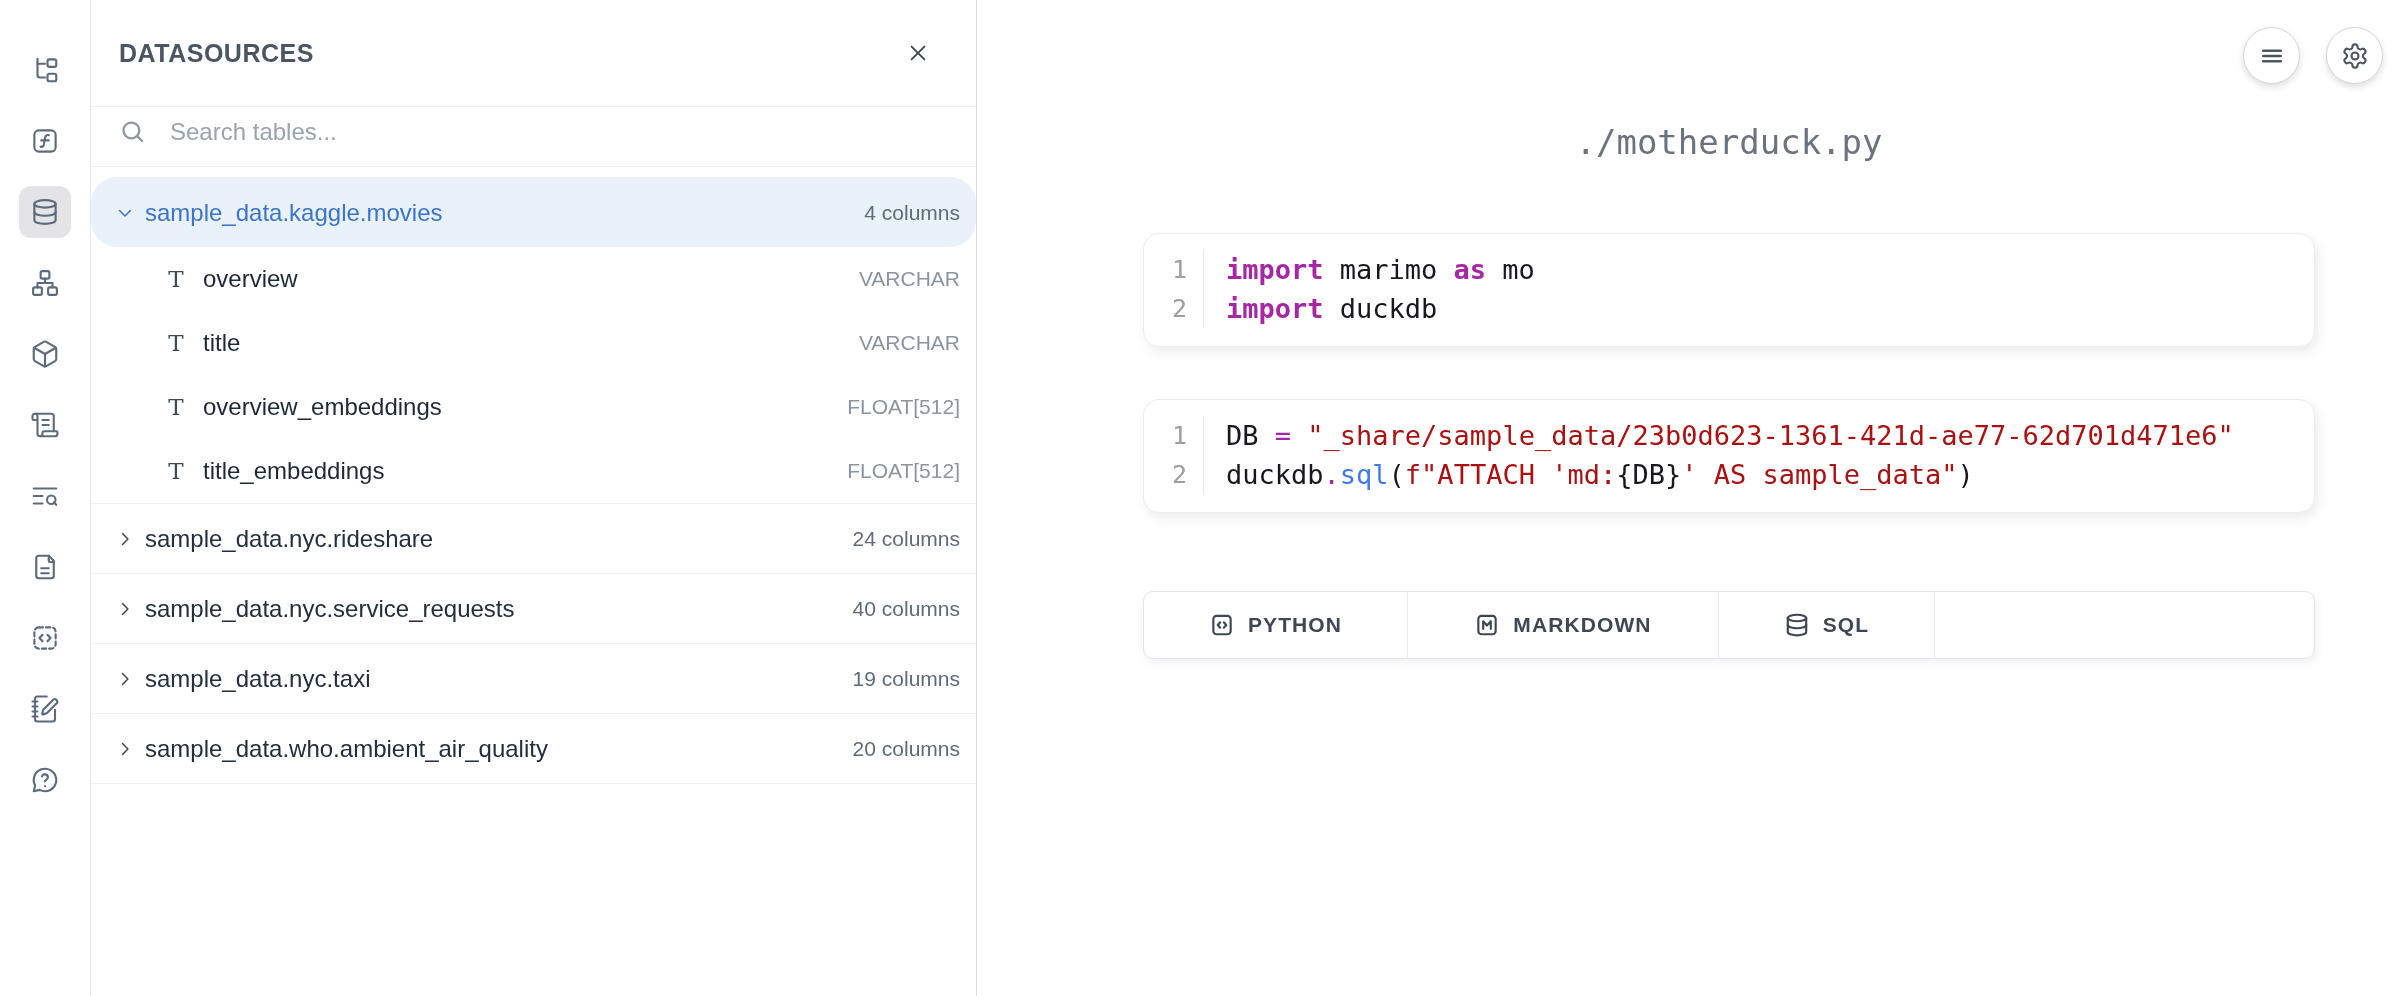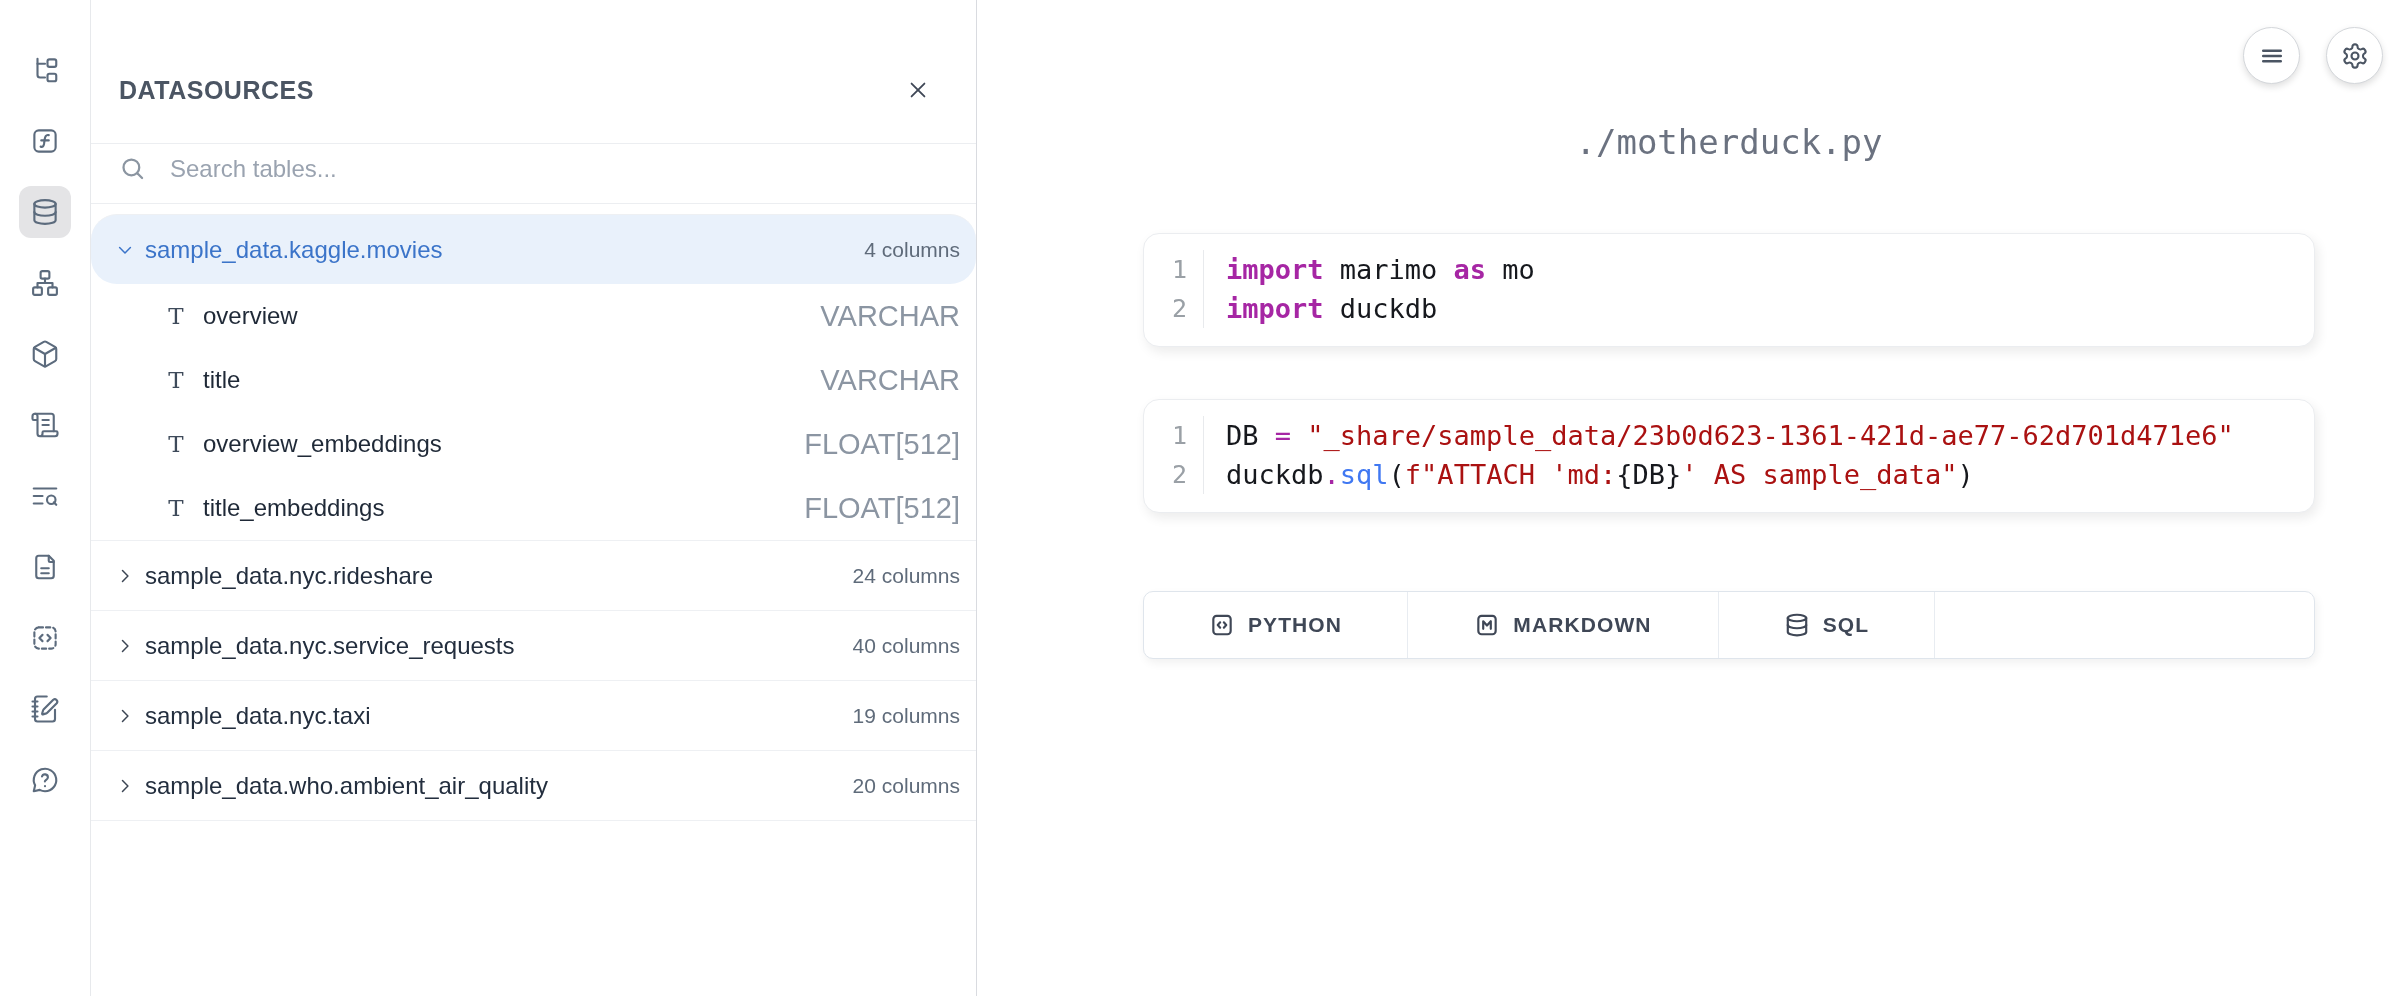--- a/index.html
+++ b/index.html
@@ -14,39 +14,39 @@
            border-right:1px solid #e7e9ec;display:flex;flex-direction:column;
            align-items:center;padding-top:44px;gap:19px;background:#fff;}
   .ib-item{width:52px;height:52px;border-radius:12px;display:flex;align-items:center;
            justify-content:center;color:#5c6b7d;cursor:pointer;}
   .ib-item.active{background:#e4e4e6;}
 
   
   .panel{position:absolute;left:91px;top:0;width:886px;height:100%;box-sizing:border-box;
          border-right:1px solid #d9dbe0;background:#fff;}
   .panel-header{height:107px;display:flex;align-items:center;justify-content:space-between;
-                padding:0 40px 0 28px;border-bottom:1px solid #eceef1;box-sizing:border-box;margin-top:37px;}
+                padding:0 40px 0 28px;border-bottom:1px solid #eceef1;box-sizing:border-box;}
   .panel-header h1{margin:0;font-size:25px;font-weight:700;color:#4b5563;letter-spacing:.5px;}
   .close-btn{width:36px;height:36px;display:flex;align-items:center;justify-content:center;color:#3f4756;}
   .search-row{height:60px;display:flex;align-items:center;gap:22px;padding:0 24px 10px 28px;
               border-bottom:1px solid #eceef1;box-sizing:border-box;color:#8b95a1;}
   .search-row input{border:none;outline:none;flex:1;font-size:24px;color:#273142;
                     font-family:inherit;background:transparent;}
   .search-row input::placeholder{color:#9aa3b0;}
   .table-list{margin-top:10px;}
   .t-row{height:70px;display:flex;align-items:center;gap:10px;padding:0 16px 0 24px;
          border-top:1px solid #eef0f3;font-size:24px;color:#232e3e;cursor:pointer;box-sizing:border-box;}
   .t-row .chev{color:#3c4654;}
   .t-row .count{margin-left:auto;color:#5f6b7a;font-size:21px;}
   .t-row.selected{background:#e9f1fb;color:#3b74c9;border-radius:26px;}
   .t-row.selected .chev{color:#3b74c9;}
   .c-row{height:64px;display:flex;align-items:center;gap:16px;padding:0 16px 0 74px;
          font-size:24px;color:#1f2937;cursor:pointer;box-sizing:border-box;}
   .c-row .ticon{font-family:"DejaVu Serif",serif;font-size:23px;color:#3e4a5a;width:22px;text-align:center;}
-  .c-row .ctype{margin-left:auto;color:#8b95a2;font-size:29px;}
+  .c-row .ctype{margin-left:auto;color:#8b95a2;font-size:21px;}
   .list-end{border-top:1px solid #eef0f3;height:0;}
 
   
   .main{position:absolute;left:977px;top:0;right:0;height:100%;background:#fff;}
   .topbar-actions{position:absolute;top:27px;right:16px;display:flex;gap:26px;}
   .circle-btn{width:57px;height:57px;border-radius:50%;background:#fff;border:1px solid #d4d7db;
               box-shadow:0 3px 7px rgba(0,0,0,.13);display:flex;align-items:center;
               justify-content:center;color:#4b5563;}
   .nb-title{position:absolute;left:166px;width:1172px;top:122px;text-align:center;
             font-family:"DejaVu Sans Mono",monospace;font-size:34px;color:#6b7280;cursor:pointer;}

